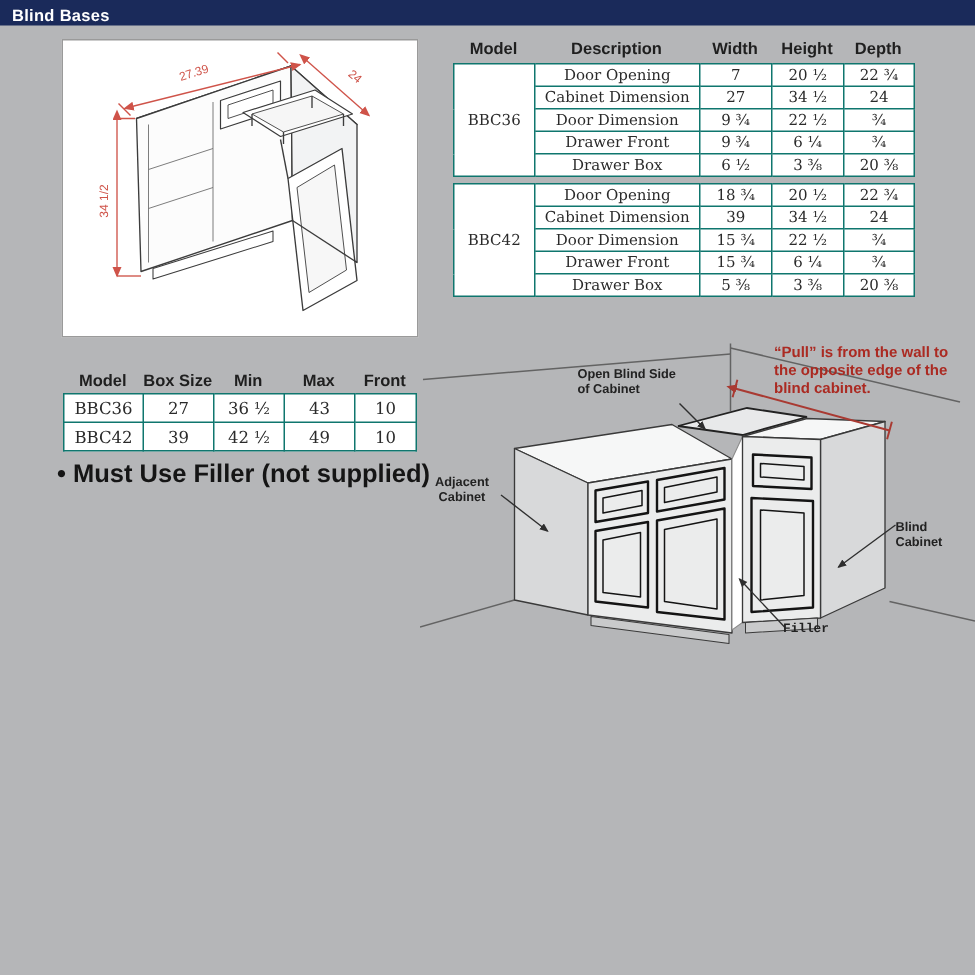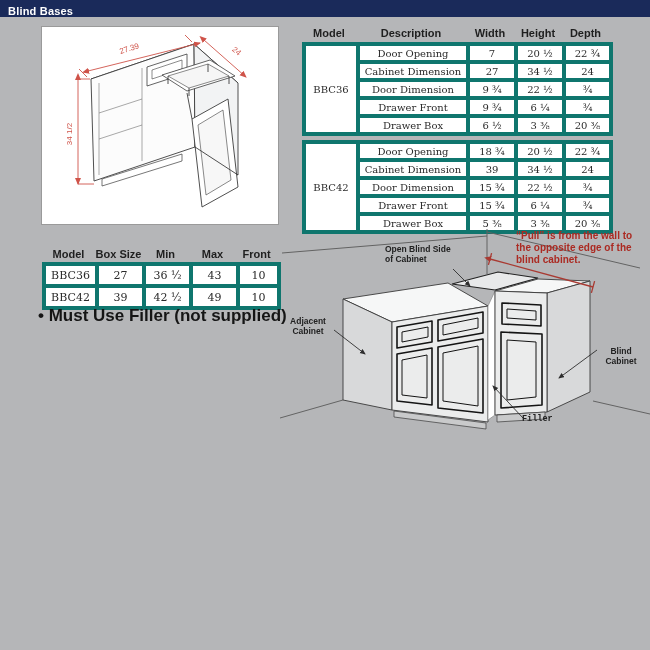--- a/index.html
+++ b/index.html
@@ -12,40 +12,40 @@
   
   .topbar{left:0;top:0;width:650px;height:17px;background:#1a2a5a;display:flex;align-items:flex-end;}
   .topbar .title{color:#ffffff;font-size:11px;font-weight:bold;padding-left:8px;letter-spacing:.2px;}
   
   .drawbox{left:41px;top:26px;width:236px;height:197px;background:#ffffff;border:1px solid #9a9a9a;}
   
   .spec-wrap{left:302px;top:24px;width:307px;}
   .spec-head{display:grid;grid-template-columns:54px 110px 48px 48px 47px;height:17px;align-items:center;}
   .spec-head div{font-size:11px;font-weight:bold;color:#1f1f1f;text-align:center;}
   table.grid{border-collapse:collapse;table-layout:fixed;background:#ffffff;}
-  table.grid td{border:4px solid #0f766e;text-align:center;vertical-align:middle;
+  table.grid td{border:1px solid #0f766e;text-align:center;vertical-align:middle;
     font-family:"DejaVu Serif", serif;font-size:10px;color:#2a2a2a;padding:0;}
   table.spec{width:307px;margin-top:1px;}
   table.spec td{height:14px;}
   table.spec + table.spec{margin-top:4px;}
   
   .size-wrap{left:42px;top:246px;width:235px;}
   .size-head{display:grid;grid-template-columns:53px 47px 47px 47px 41px;height:16px;align-items:center;}
   .size-head div{font-size:11px;font-weight:bold;color:#1f1f1f;text-align:center;}
   table.size{width:235px;}
   table.size td{height:18px;font-size:11px;}
   .note{left:38px;top:306px;font-size:17px;font-weight:bold;color:#151515;}
   
   .install{left:280px;top:224px;width:370px;height:251px;}
   .ill-label{font-size:8.5px;font-weight:bold;color:#222222;line-height:10px;}
   .pull-note{left:516px;top:230px;width:126px;font-size:10px;font-weight:bold;
     color:#ab2a22;line-height:12px;}
   .lbl-openblind{left:385px;top:244px;width:70px;}
   .lbl-adjacent{left:284px;top:316px;width:48px;text-align:center;}
-  .lbl-blind{left:597px;top:346px;width:48px;text-align:center;}
+  .lbl-blind{left:597px;top:346px;width:48px;text-align:left;}
   .lbl-filler{left:522px;top:414px;width:40px;text-align:left;font-family:Liberation Mono, monospace;}
   svg{display:block;}
 </style>
 </head>
 <body>
 
 <div class="abs topbar">
   <div class="title">Blind Bases</div>
 </div>
 

